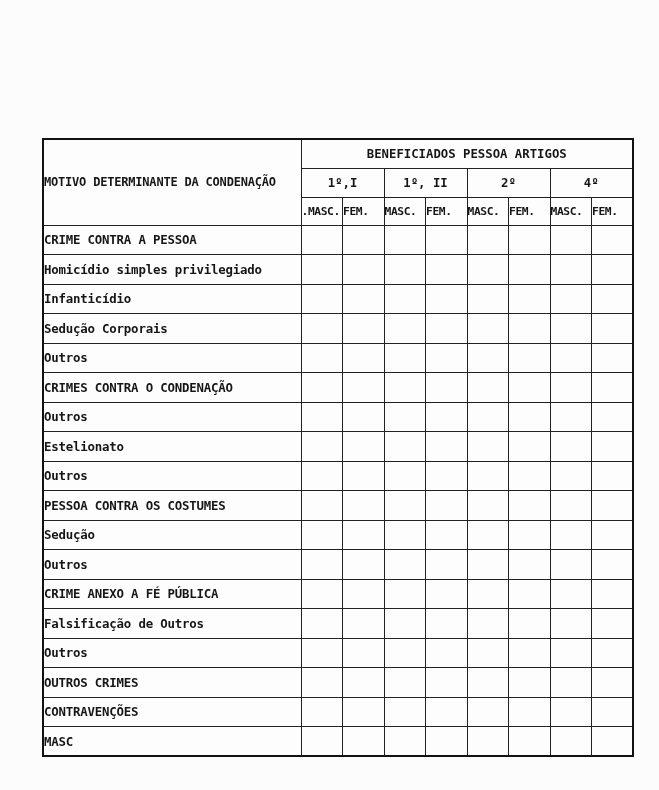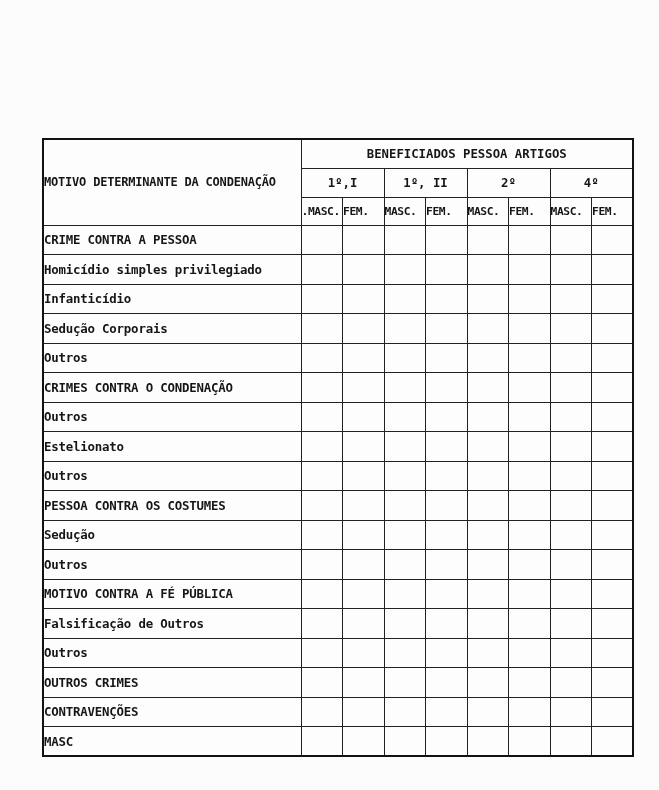--- a/index.html
+++ b/index.html
@@ -249,21 +249,21 @@
           <td class="data-cell"></td>
           <td class="data-cell"></td>
           <td class="data-cell"></td>
           <td class="data-cell"></td>
           <td class="data-cell"></td>
           <td class="data-cell"></td>
           <td class="data-cell"></td>
           <td class="data-cell"></td>
         </tr>
         <tr>
-          <td class="row-label">MOTIVO CONTRA A FÉ PÚBLICA</td>
+          <td class="row-label">CRIME ANEXO A FÉ PÚBLICA</td>
           <td class="data-cell"></td>
           <td class="data-cell"></td>
           <td class="data-cell"></td>
           <td class="data-cell"></td>
           <td class="data-cell"></td>
           <td class="data-cell"></td>
           <td class="data-cell"></td>
           <td class="data-cell"></td>
         </tr>
         <tr>

